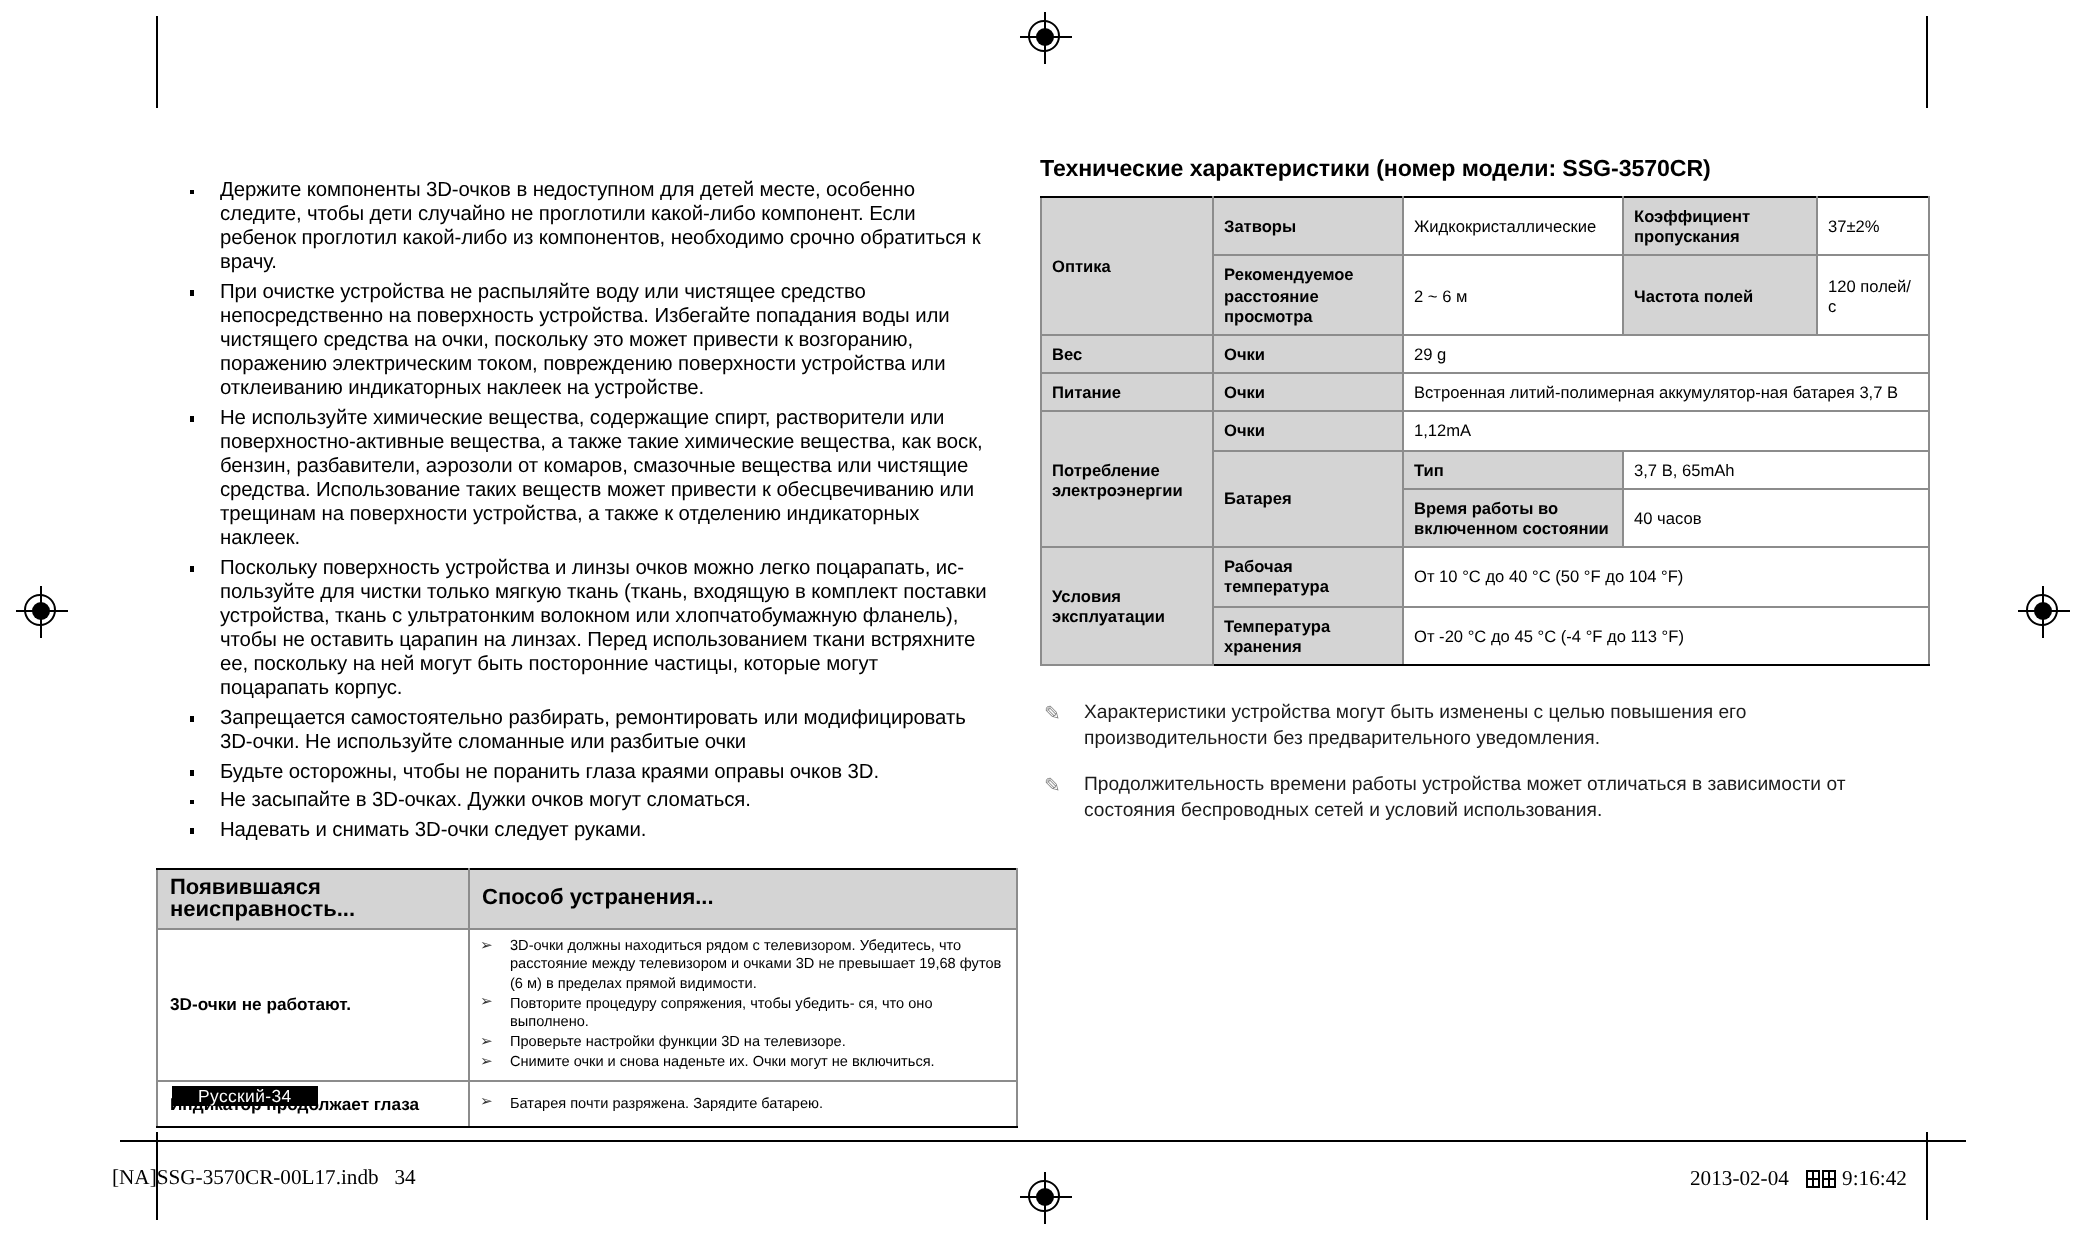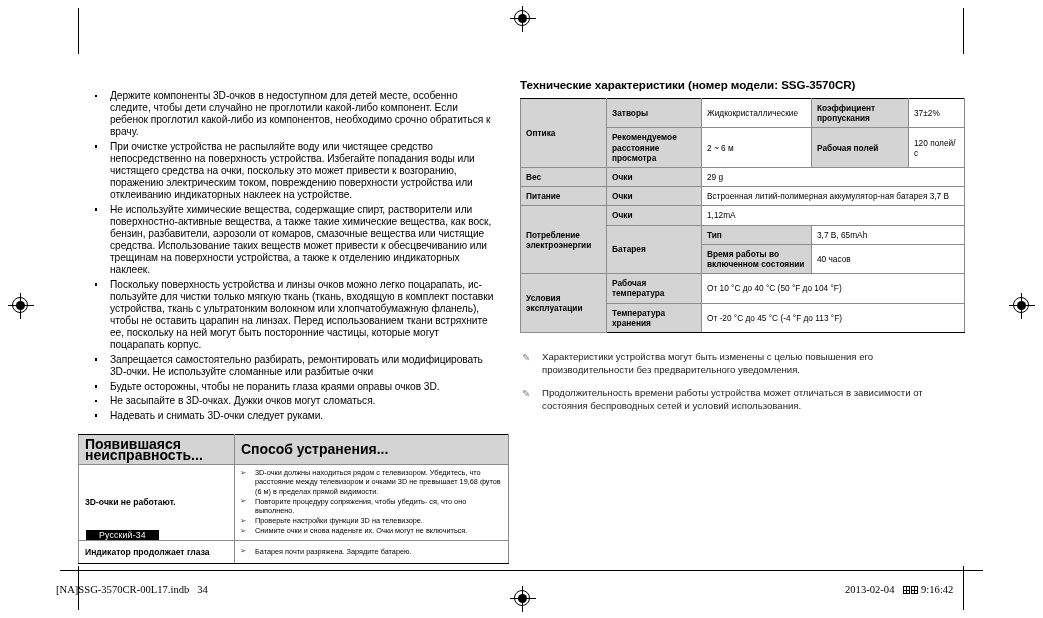--- a/index.html
+++ b/index.html
@@ -133,21 +133,21 @@
     padding: 3px 5px;
     font-size: 8.4px;
     line-height: 10.3px;
   }
 
   
   #tbl-trouble td { font-size: 7.3px; line-height: 9.2px; }
   #tbl-trouble .hdr {
     background: #d4d4d4;
     font-weight: bold;
-    font-size: 14px;
+    font-size: 11px;
     line-height: 10.6px;
     padding: 4px 6px;
   }
   #tbl-trouble .rowlabel {
     font-weight: bold;
     font-size: 8.6px;
     line-height: 10.6px;
     padding: 6px;
   }
   #tbl-trouble tr.thick-top td { border-top: 1.5px solid #000; }
@@ -211,21 +211,21 @@
     font-size: 10px;
     line-height: 12px;
   }
 
   
   #page-tab {
     position: absolute;
     left: 0px;
     top: 452px;
     display: flex;
-    align-items: flex-start;
+    align-items: flex-end;
     height: 23px;
   }
   #page-tab .tab-bar {
     width: 3.5px;
     background: #000;
     margin-right: 4.5px;
   }
   #page-tab .tab-box {
     background: #000;
     color: #fff;
@@ -369,21 +369,21 @@
         <tr class="thick-top">
           <td class="grey" rowspan="2">Оптика</td>
           <td class="grey">Затворы</td>
           <td class="plain">Жидкокристаллические</td>
           <td class="grey">Коэффициент пропускания</td>
           <td class="plain">37±2%</td>
         </tr>
         <tr>
           <td class="grey">Рекомендуемое расстояние просмотра</td>
           <td class="plain">2 ~ 6 м</td>
-          <td class="grey">Рабочая полей</td>
+          <td class="grey">Частота полей</td>
           <td class="plain">120 полей/с</td>
         </tr>
         <tr>
           <td class="grey">Вес</td>
           <td class="grey">Очки</td>
           <td class="plain" colspan="3">29 g</td>
         </tr>
         <tr>
           <td class="grey">Питание</td>
           <td class="grey">Очки</td>

